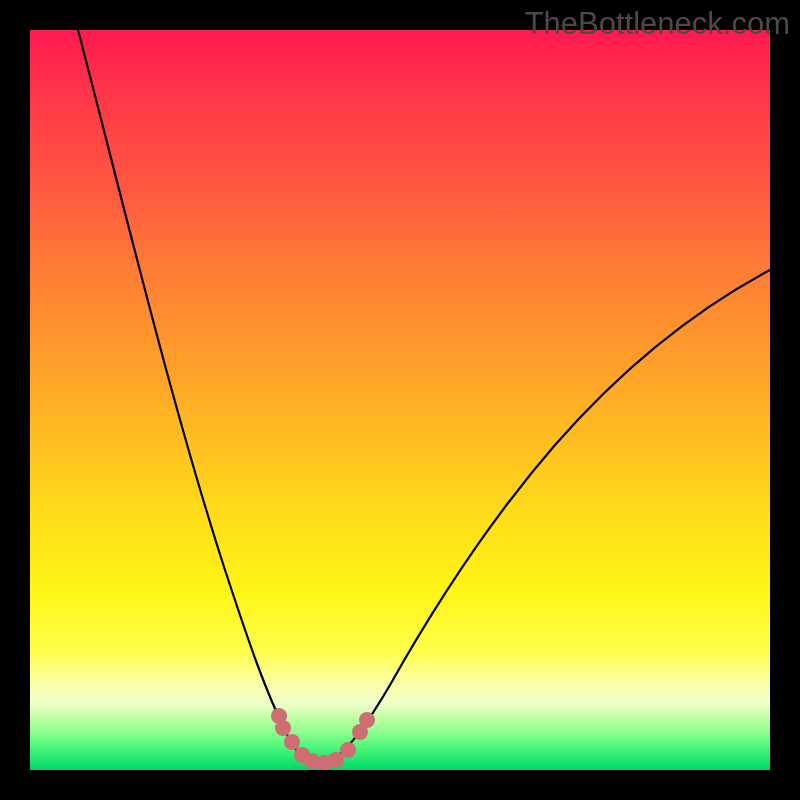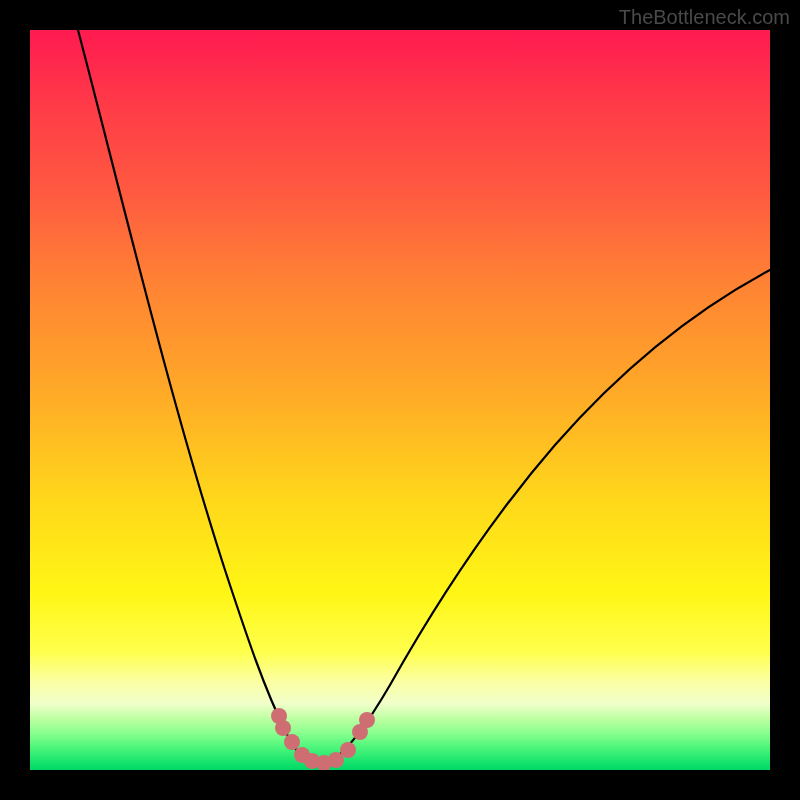--- a/index.html
+++ b/index.html
@@ -41,21 +41,21 @@
       #4cf57a 97%,
       #14e36d 99%,
       #00d765 100%
     );
   }
   .watermark {
     position: absolute;
     top: 6px;
     right: 10px;
     color: #4a4a4a;
-    font-size: 20px;
+    font-size: 31px;
     letter-spacing: 0px;
     font-weight: 400;
   }
   svg.curve {
     position: absolute;
     top: 0;
     left: 0;
   }
 </style>
 </head>

